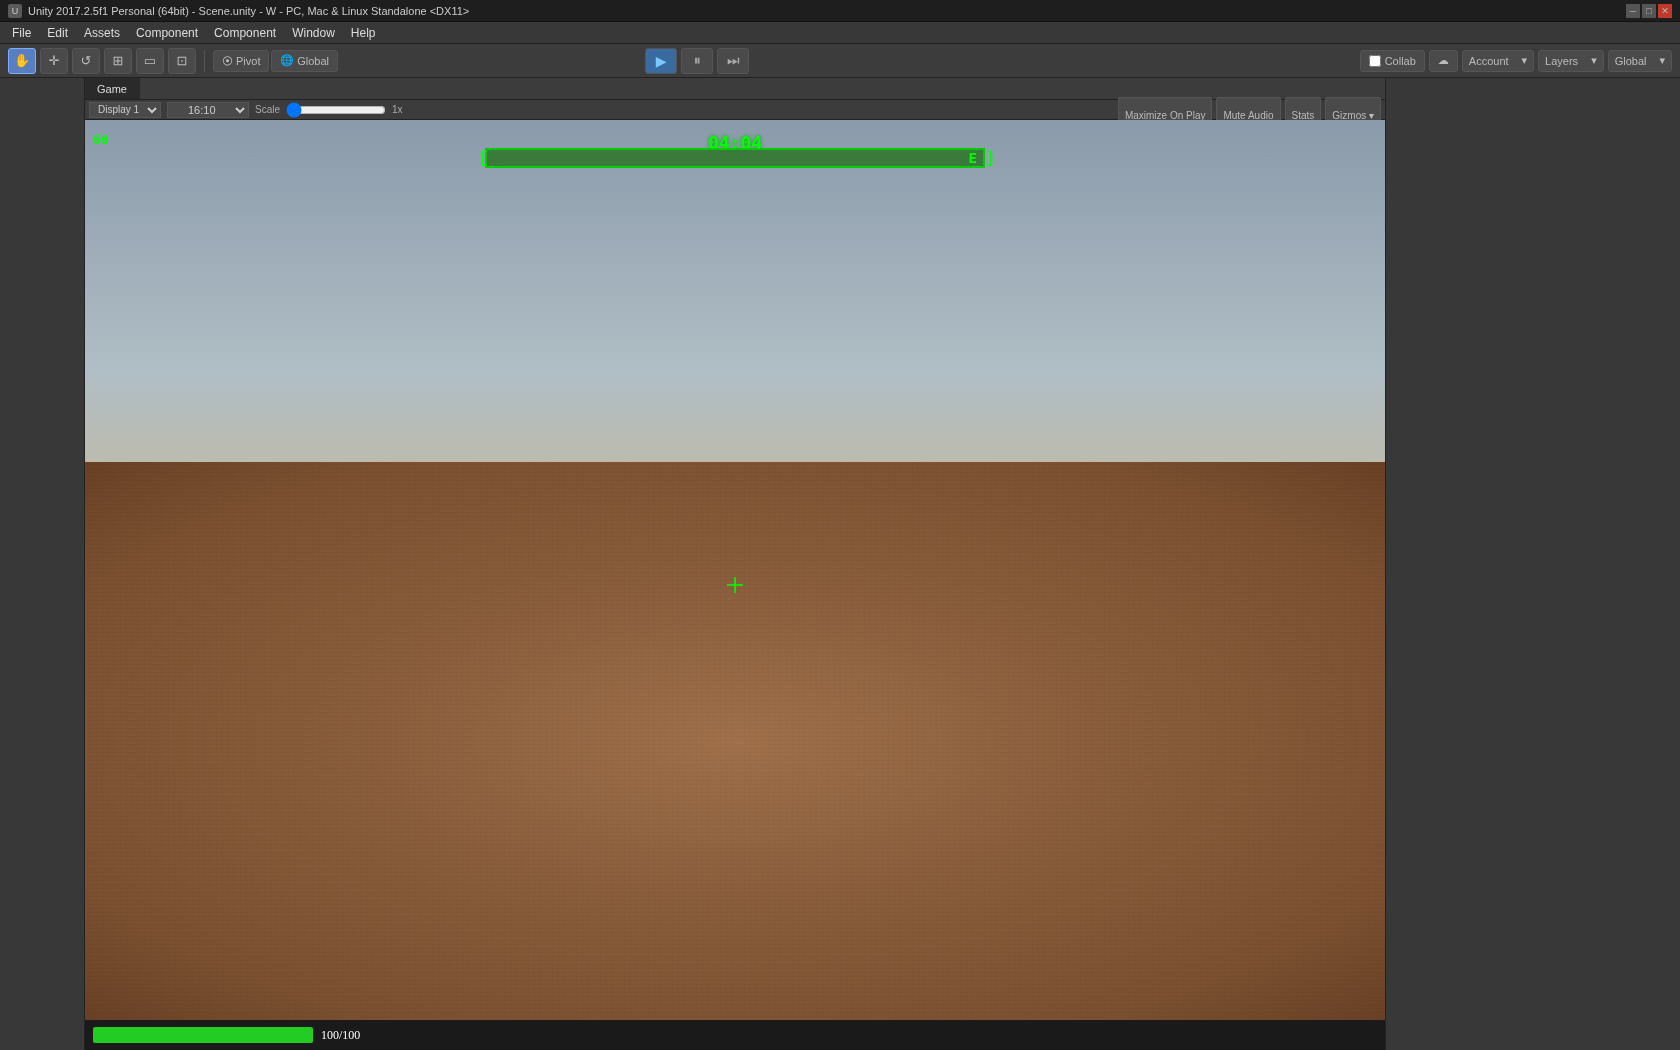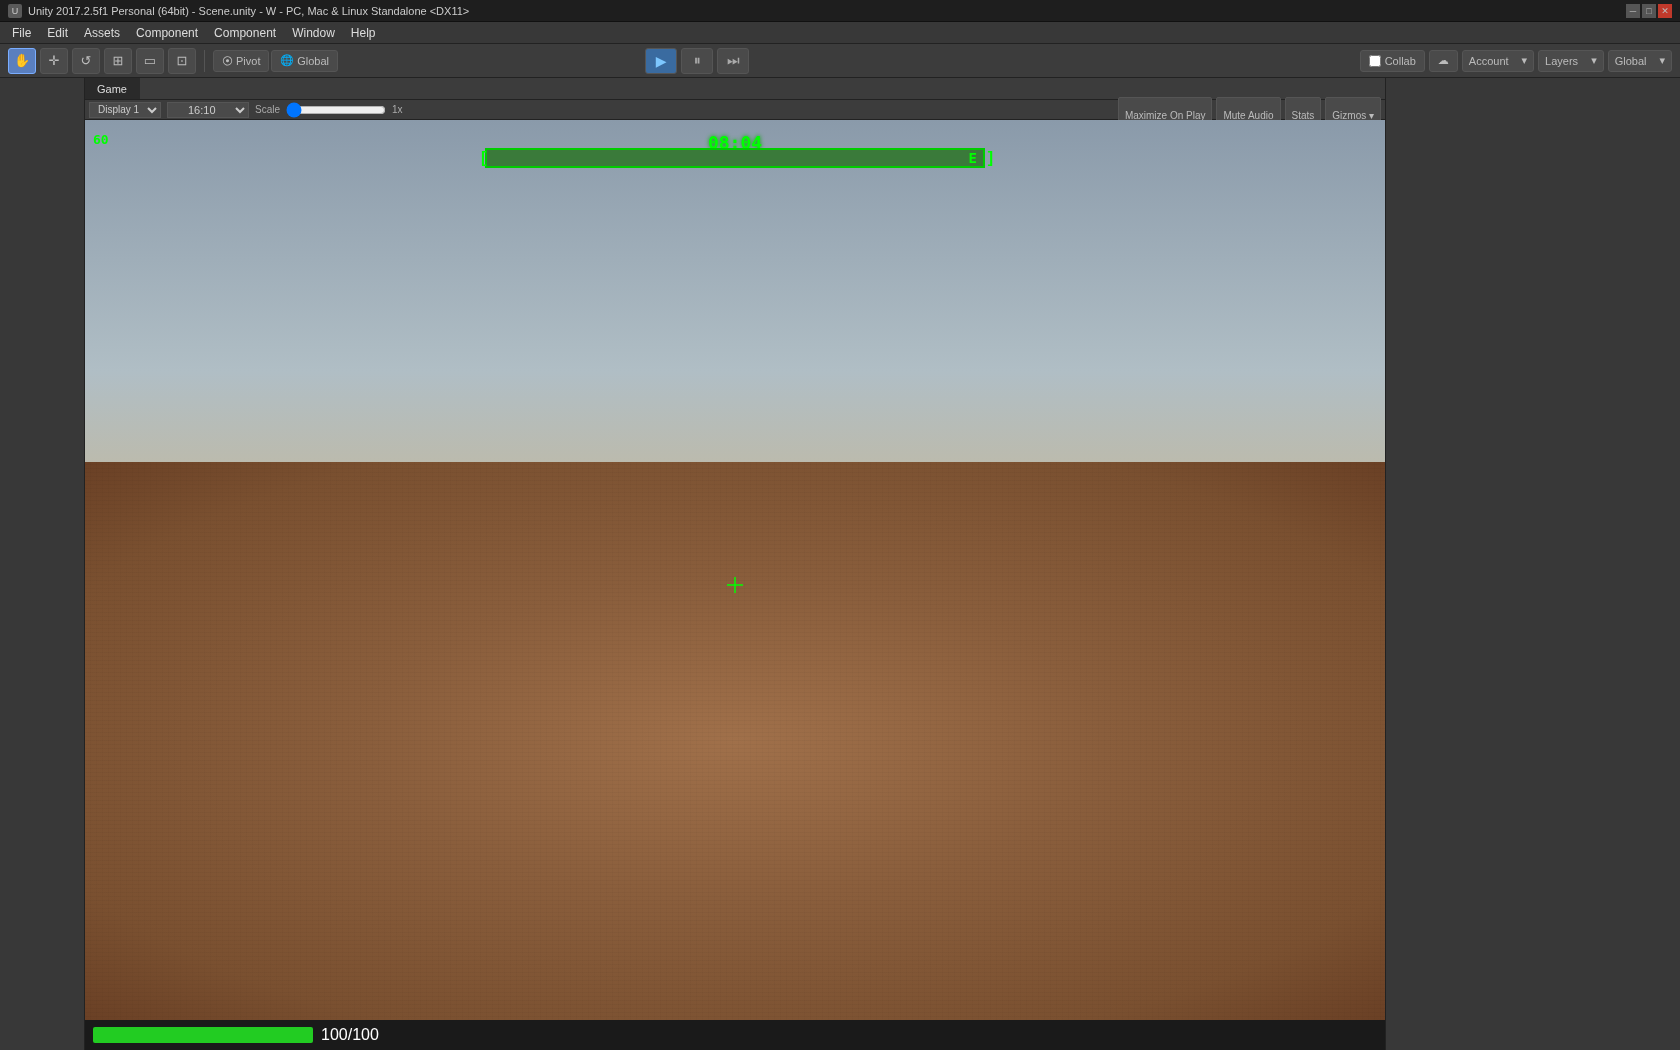--- a/index.html
+++ b/index.html
@@ -389,22 +389,22 @@
       border-radius: 2px;
       overflow: hidden;
     }
     #hb-bar-fill {
       height: 100%;
       background: #22cc22;
       width: 100%;
     }
     #hb-text {
       color: #fff;
-      font-size: 16px;
-      font-family: Liberation Sans, sans-serif;
+      font-size: 12px;
+      font-family: Liberation Serif, serif;
     }
 
     
     #right-sidebar {
       width: 295px;
       background: #383838;
       border-left: 1px solid #222;
       display: flex;
       flex-direction: column;
     }
@@ -537,21 +537,21 @@
     <div id="game-viewport">
 
       <div id="sky"></div>
 
       <div id="ground">
         <div class="ground-texture"></div>
       </div>
 
       <div id="fps-counter">60</div>
 
-      <div id="hud-timer">08:04</div>
+      <div id="hud-timer">04:04</div>
 
       <div id="health-bar-top">
         <span class="hbar-bracket hbar-bracket-left">[</span>
         <div id="health-bar-top-fill"></div>
         <span class="hbar-e">E</span>
         <span class="hbar-bracket hbar-bracket-right">]</span>
       </div>
 
       <svg id="characters-layer" xmlns="http://www.w3.org/2000/svg">
 

